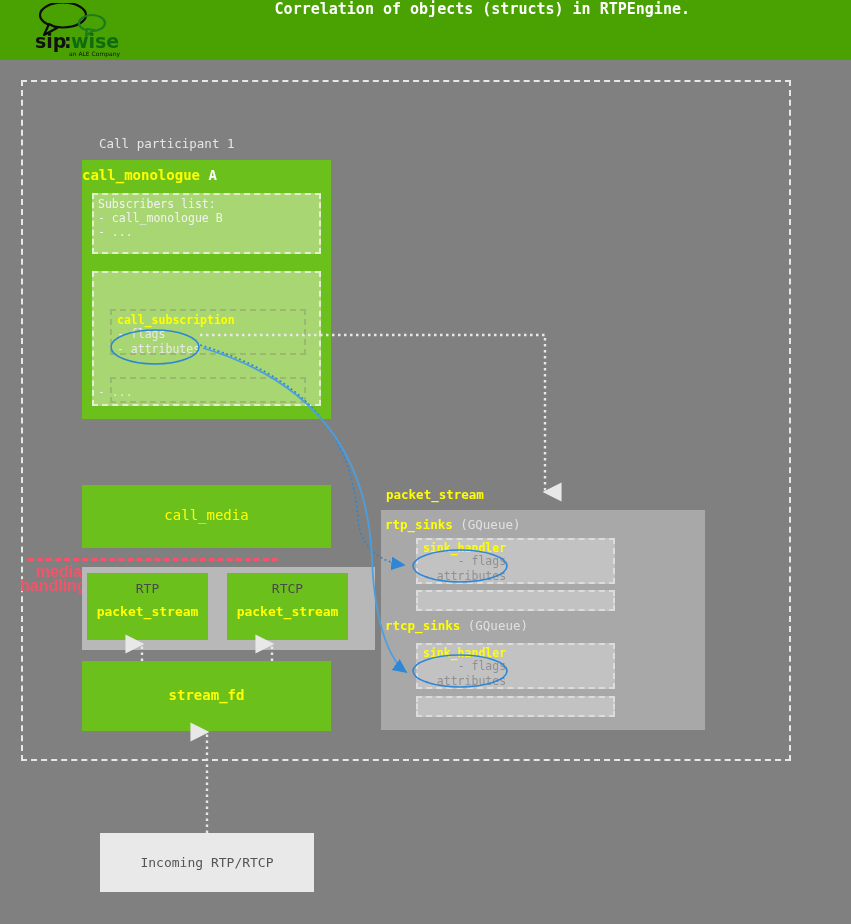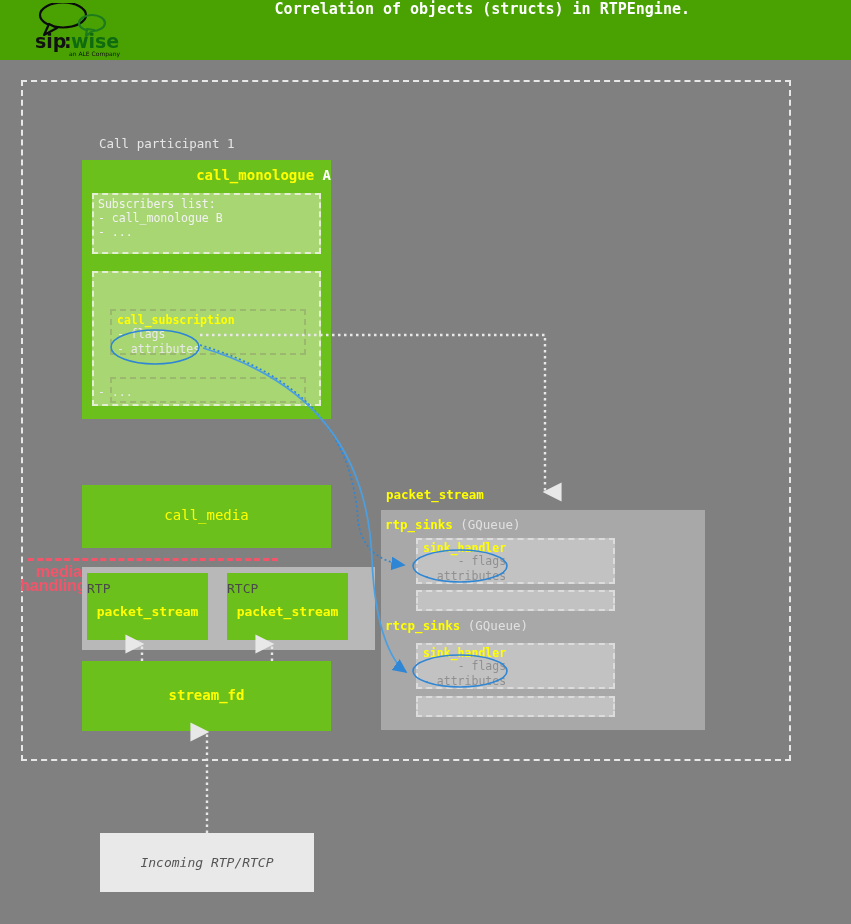--- a/index.html
+++ b/index.html
@@ -34,21 +34,21 @@
   }
   .lbl-participant{
     position:absolute;left:99px;top:136px;
     color:#e6e6e6;font-size:12.5px;white-space:pre;
   }
   .monologue-box{
     position:absolute;left:82px;top:160px;width:249px;height:259px;
     background:#6cc01c;
   }
   .monologue-title{
-    position:absolute;left:0;top:7px;width:249px;text-align:right;
+    position:absolute;left:0;top:7px;width:249px;text-align:left;
     font-size:14px;font-weight:bold;color:#ffff00;white-space:pre;
   }
   .monologue-title .suffix{color:#ffffff;}
   .inner-panel{
     position:absolute;
     background:#a8d673;
     border:2px dashed #e3eed2;
     box-sizing:border-box;
   }
   .panel-subscribers{left:10px;top:33px;width:229px;height:61px;}
@@ -97,39 +97,38 @@
   .ps-container{
     position:absolute;left:82px;top:567px;width:293px;height:83px;
     background:#b8b8b8;
   }
   .ps-box{
     position:absolute;top:6px;width:121px;height:67px;background:#6cc01c;
   }
   .ps-box.rtp{left:5px;}
   .ps-box.rtcp{left:145px;}
   .ps-kind{
-    position:absolute;left:0;top:8px;width:121px;text-align:left;
+    position:absolute;left:0;top:8px;width:121px;text-align:center;
     color:#4a4a4a;font-size:13px;white-space:pre;
   }
   .ps-name{
     position:absolute;left:0;top:31px;width:121px;text-align:center;
     color:#ffff00;font-size:13px;font-weight:bold;white-space:pre;
   }
   .streamfd-box{
     position:absolute;left:82px;top:661px;width:249px;height:70px;
     background:#6cc01c;
   }
   .streamfd-box span{
     position:absolute;left:0;top:26px;width:249px;text-align:center;
     font-size:14px;font-weight:bold;color:#ffff00;white-space:pre;
   }
   .incoming-box{
     position:absolute;left:100px;top:833px;width:214px;height:59px;
     background:#e9e9e9;
-    font-style:italic;
   }
   .incoming-box span{
     position:absolute;left:0;top:22px;width:214px;text-align:center;
     color:#555555;font-size:13px;white-space:pre;
   }
   .packets-label{
     position:absolute;left:100px;top:946px;width:214px;text-align:center;
     color:#e6e6e6;font-size:12px;white-space:pre;
   }
   .pstream-label{

